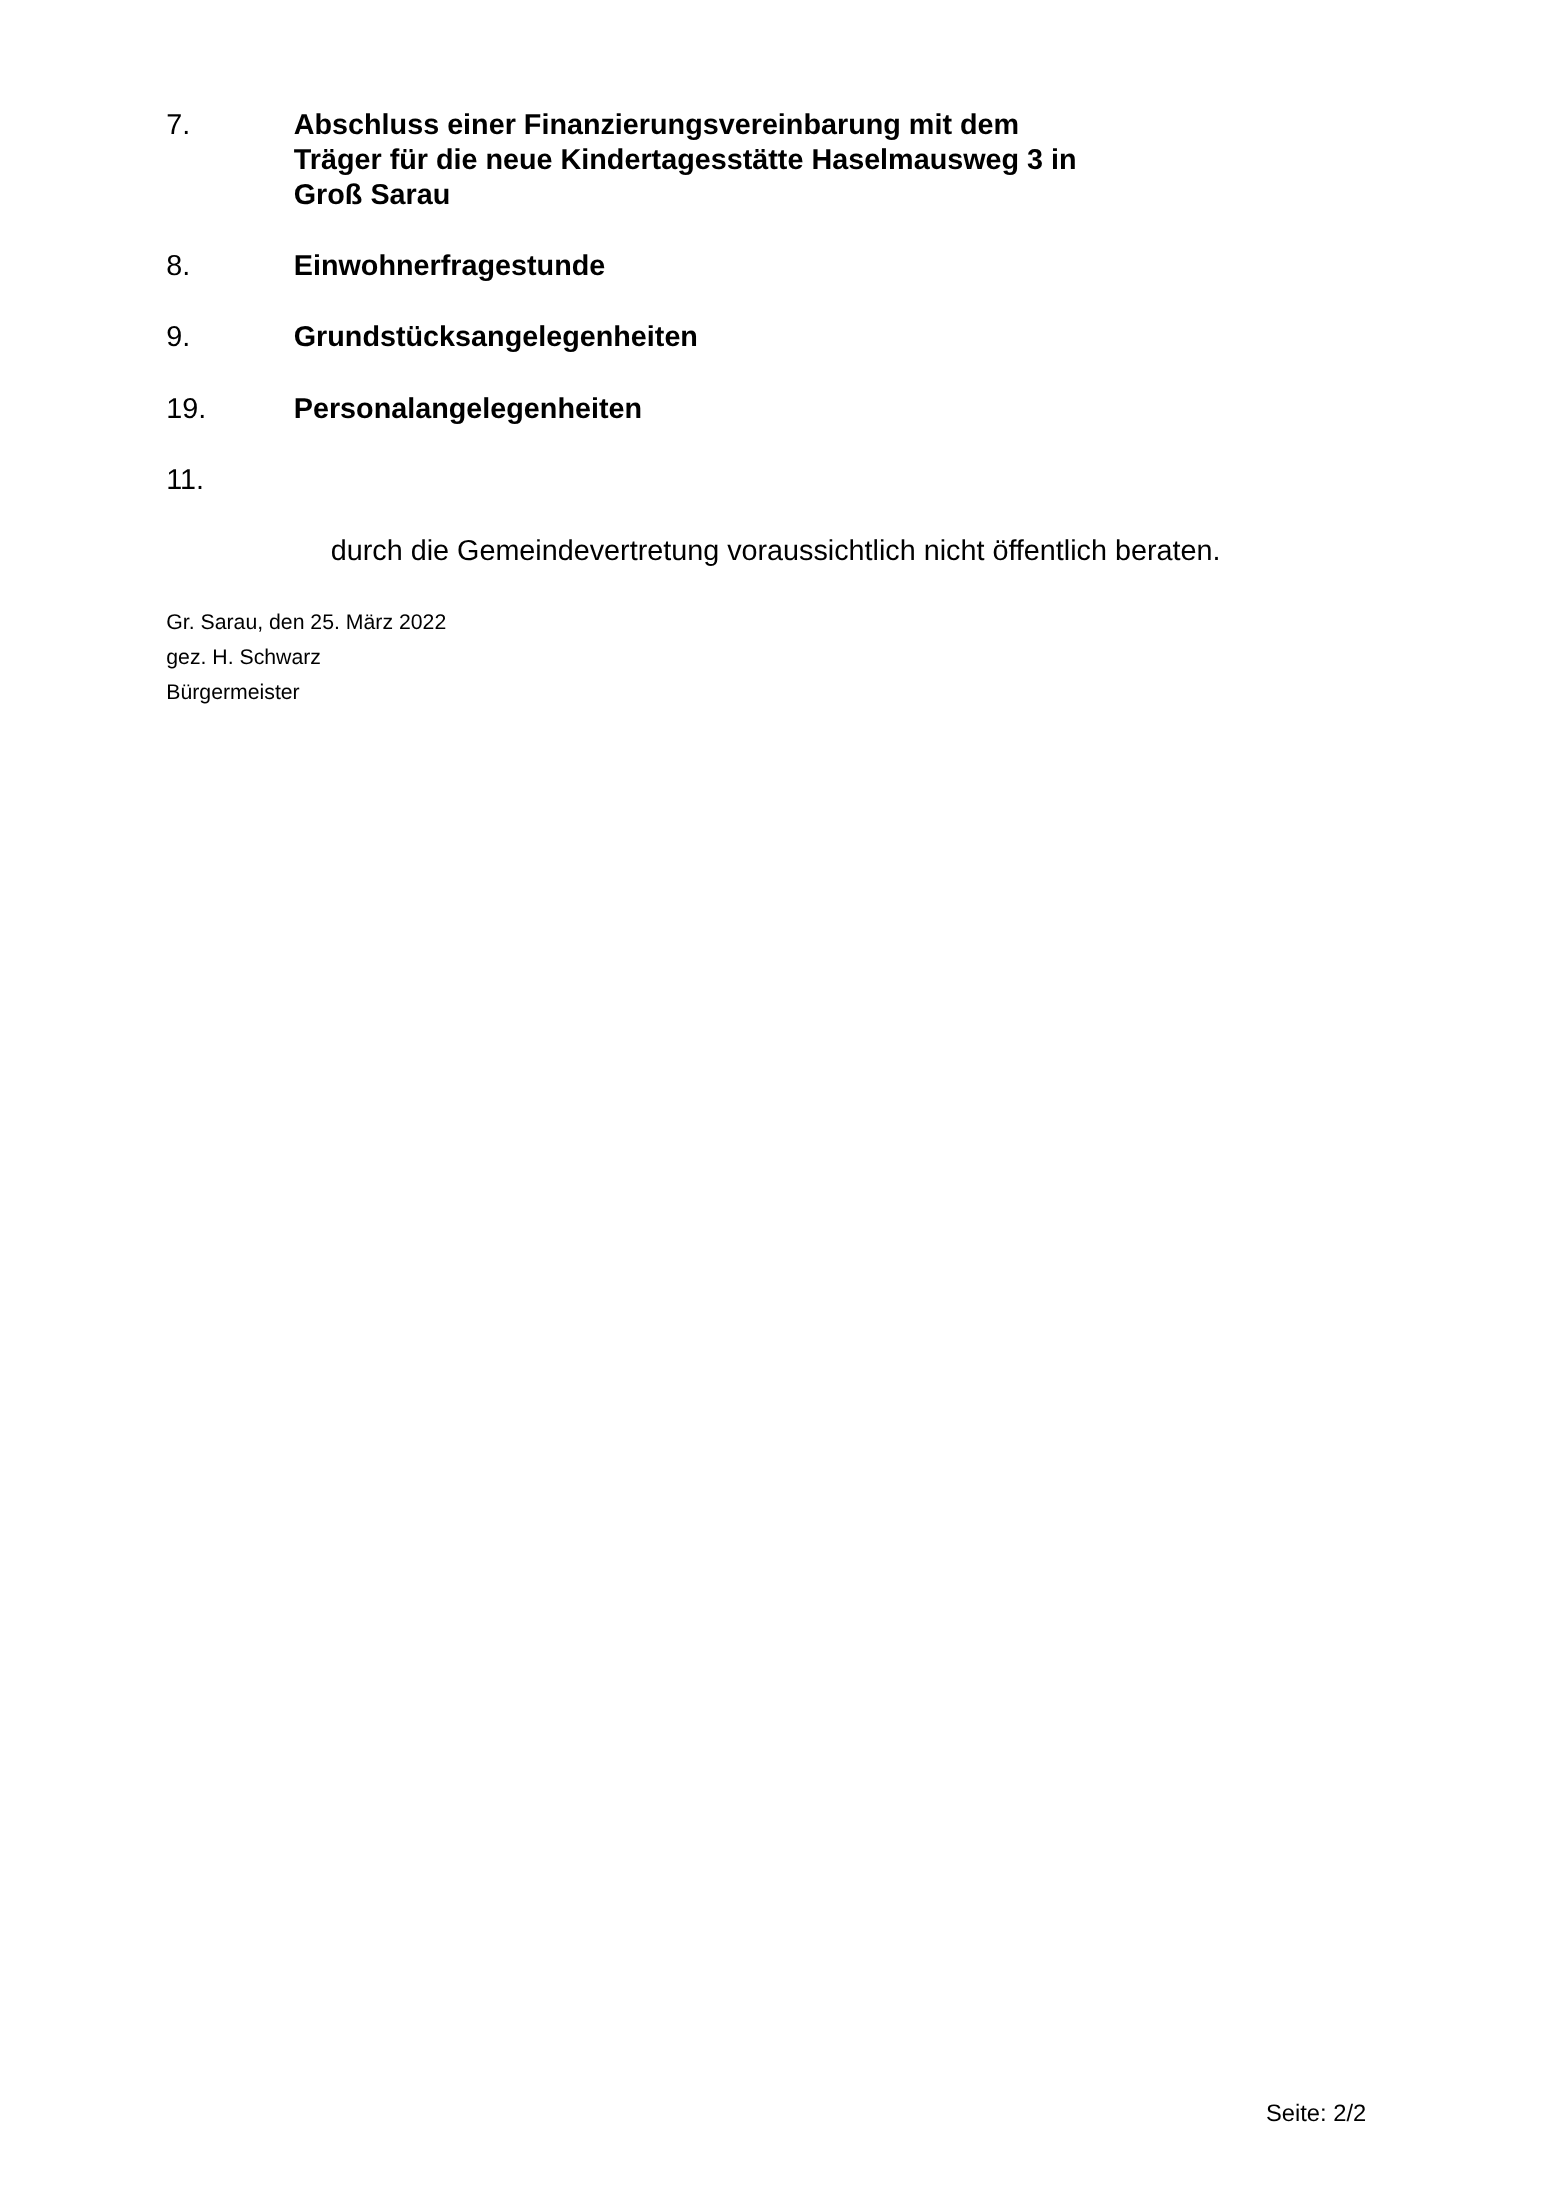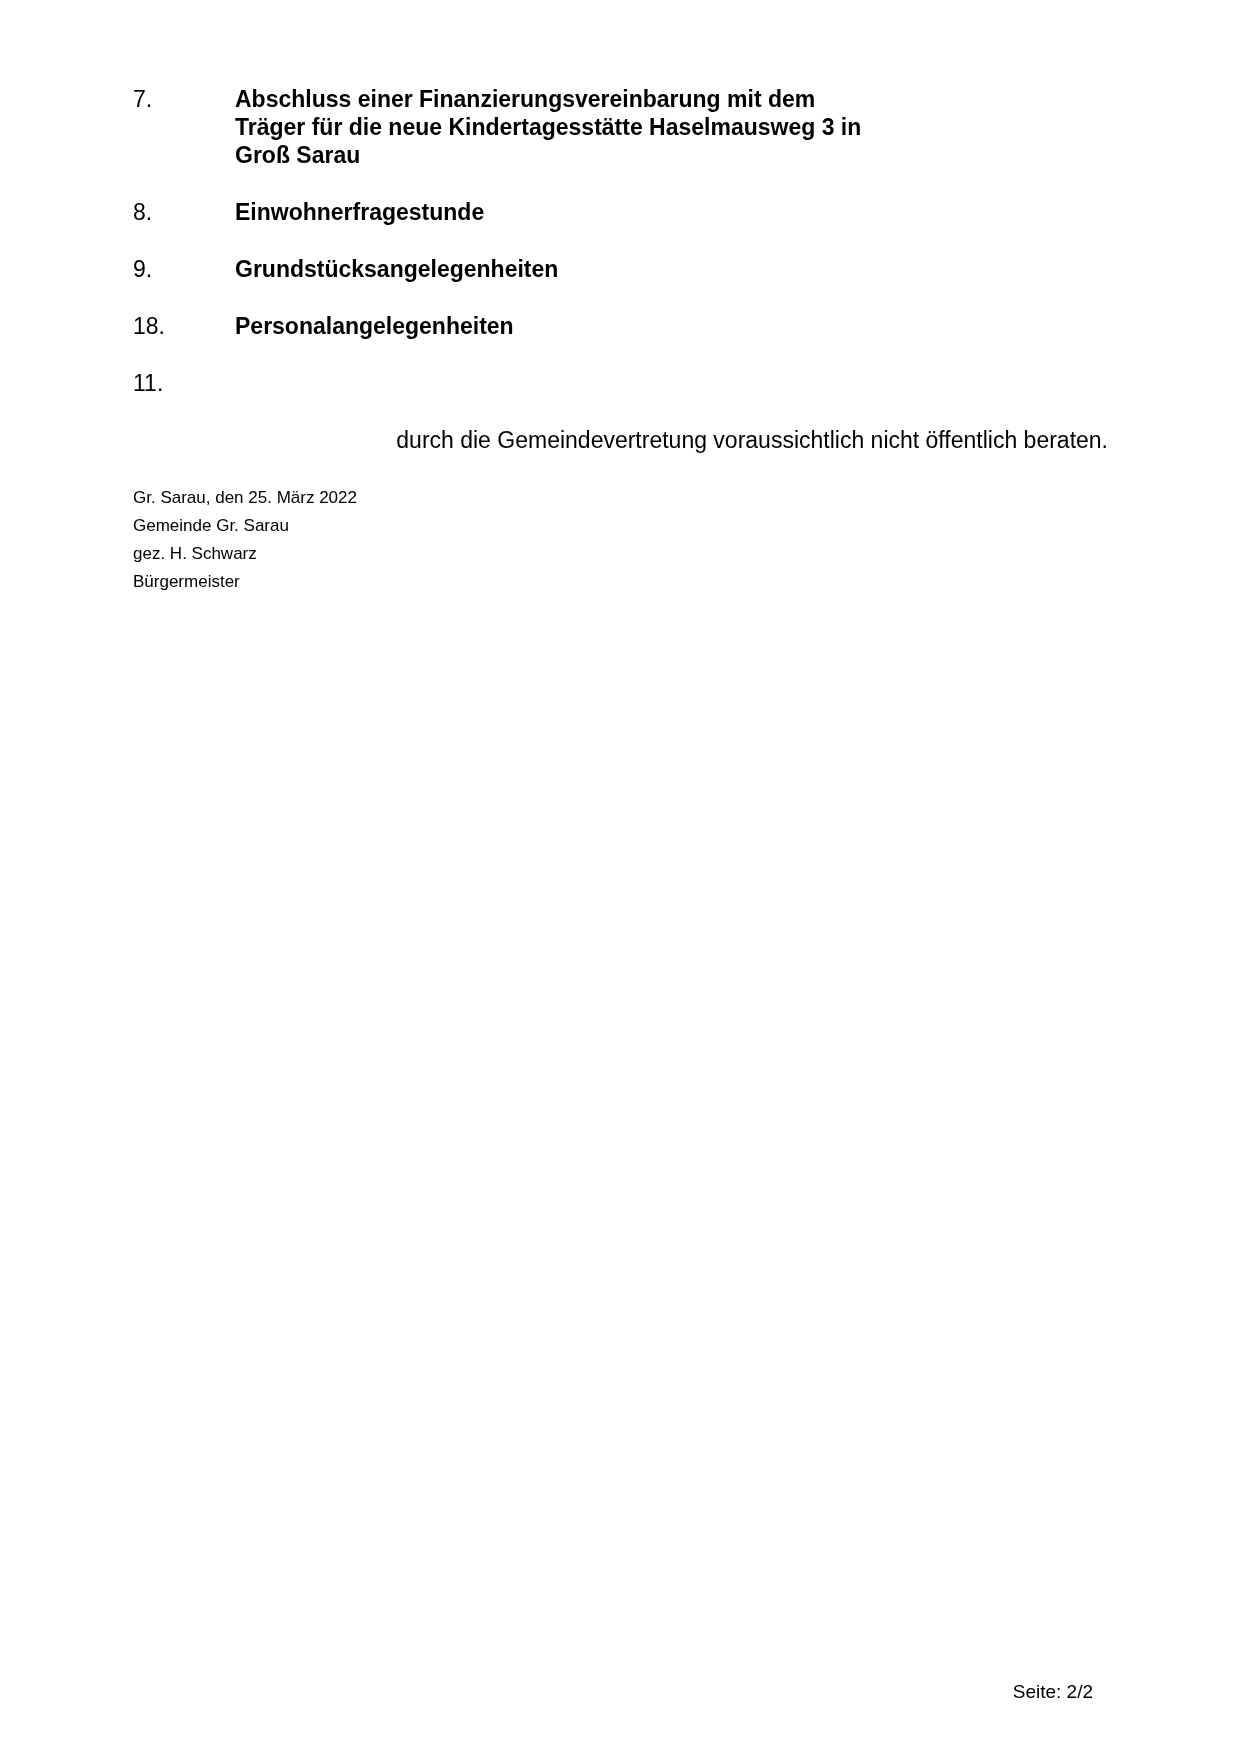--- a/index.html
+++ b/index.html
@@ -41,21 +41,21 @@
     margin-top: 3px;
     width: 975px;
     font-size: 23px;
     line-height: 28px;
   }
   .note-line-justified {
     text-align: justify;
     text-align-last: justify;
   }
   .note-line-normal {
-    text-align: right;
+    text-align: center;
   }
   .signature-block {
     margin-top: 30px;
     font-size: 17px;
     line-height: 28px;
   }
   .page-footer {
     position: absolute;
     top: 1681px;
     right: 147px;
@@ -80,35 +80,34 @@
     <div class="item-number">8.</div>
     <div class="item-text">Einwohnerfragestunde</div>
   </div>
 
   <div class="agenda-item">
     <div class="item-number">9.</div>
     <div class="item-text">Grundstücksangelegenheiten</div>
   </div>
 
   <div class="agenda-item">
-    <div class="item-number">18.</div>
+    <div class="item-number">19.</div>
     <div class="item-text">Personalangelegenheiten</div>
   </div>
 
   <div class="agenda-item">
     <div class="item-number">11.</div>
   </div>
 
 
   <div class="note-paragraph">
     <div class="note-line-normal">durch die Gemeindevertretung voraussichtlich nicht öffentlich beraten.</div>
   </div>
 
   <div class="signature-block">
     <div>Gr. Sarau, den 25. März 2022</div>
-    <div>Gemeinde Gr. Sarau</div>
     <div>gez. H. Schwarz</div>
     <div>Bürgermeister</div>
   </div>
 
 </div>
 
 <div class="page-footer">Seite: 2/2</div>
 
 </body></html>

